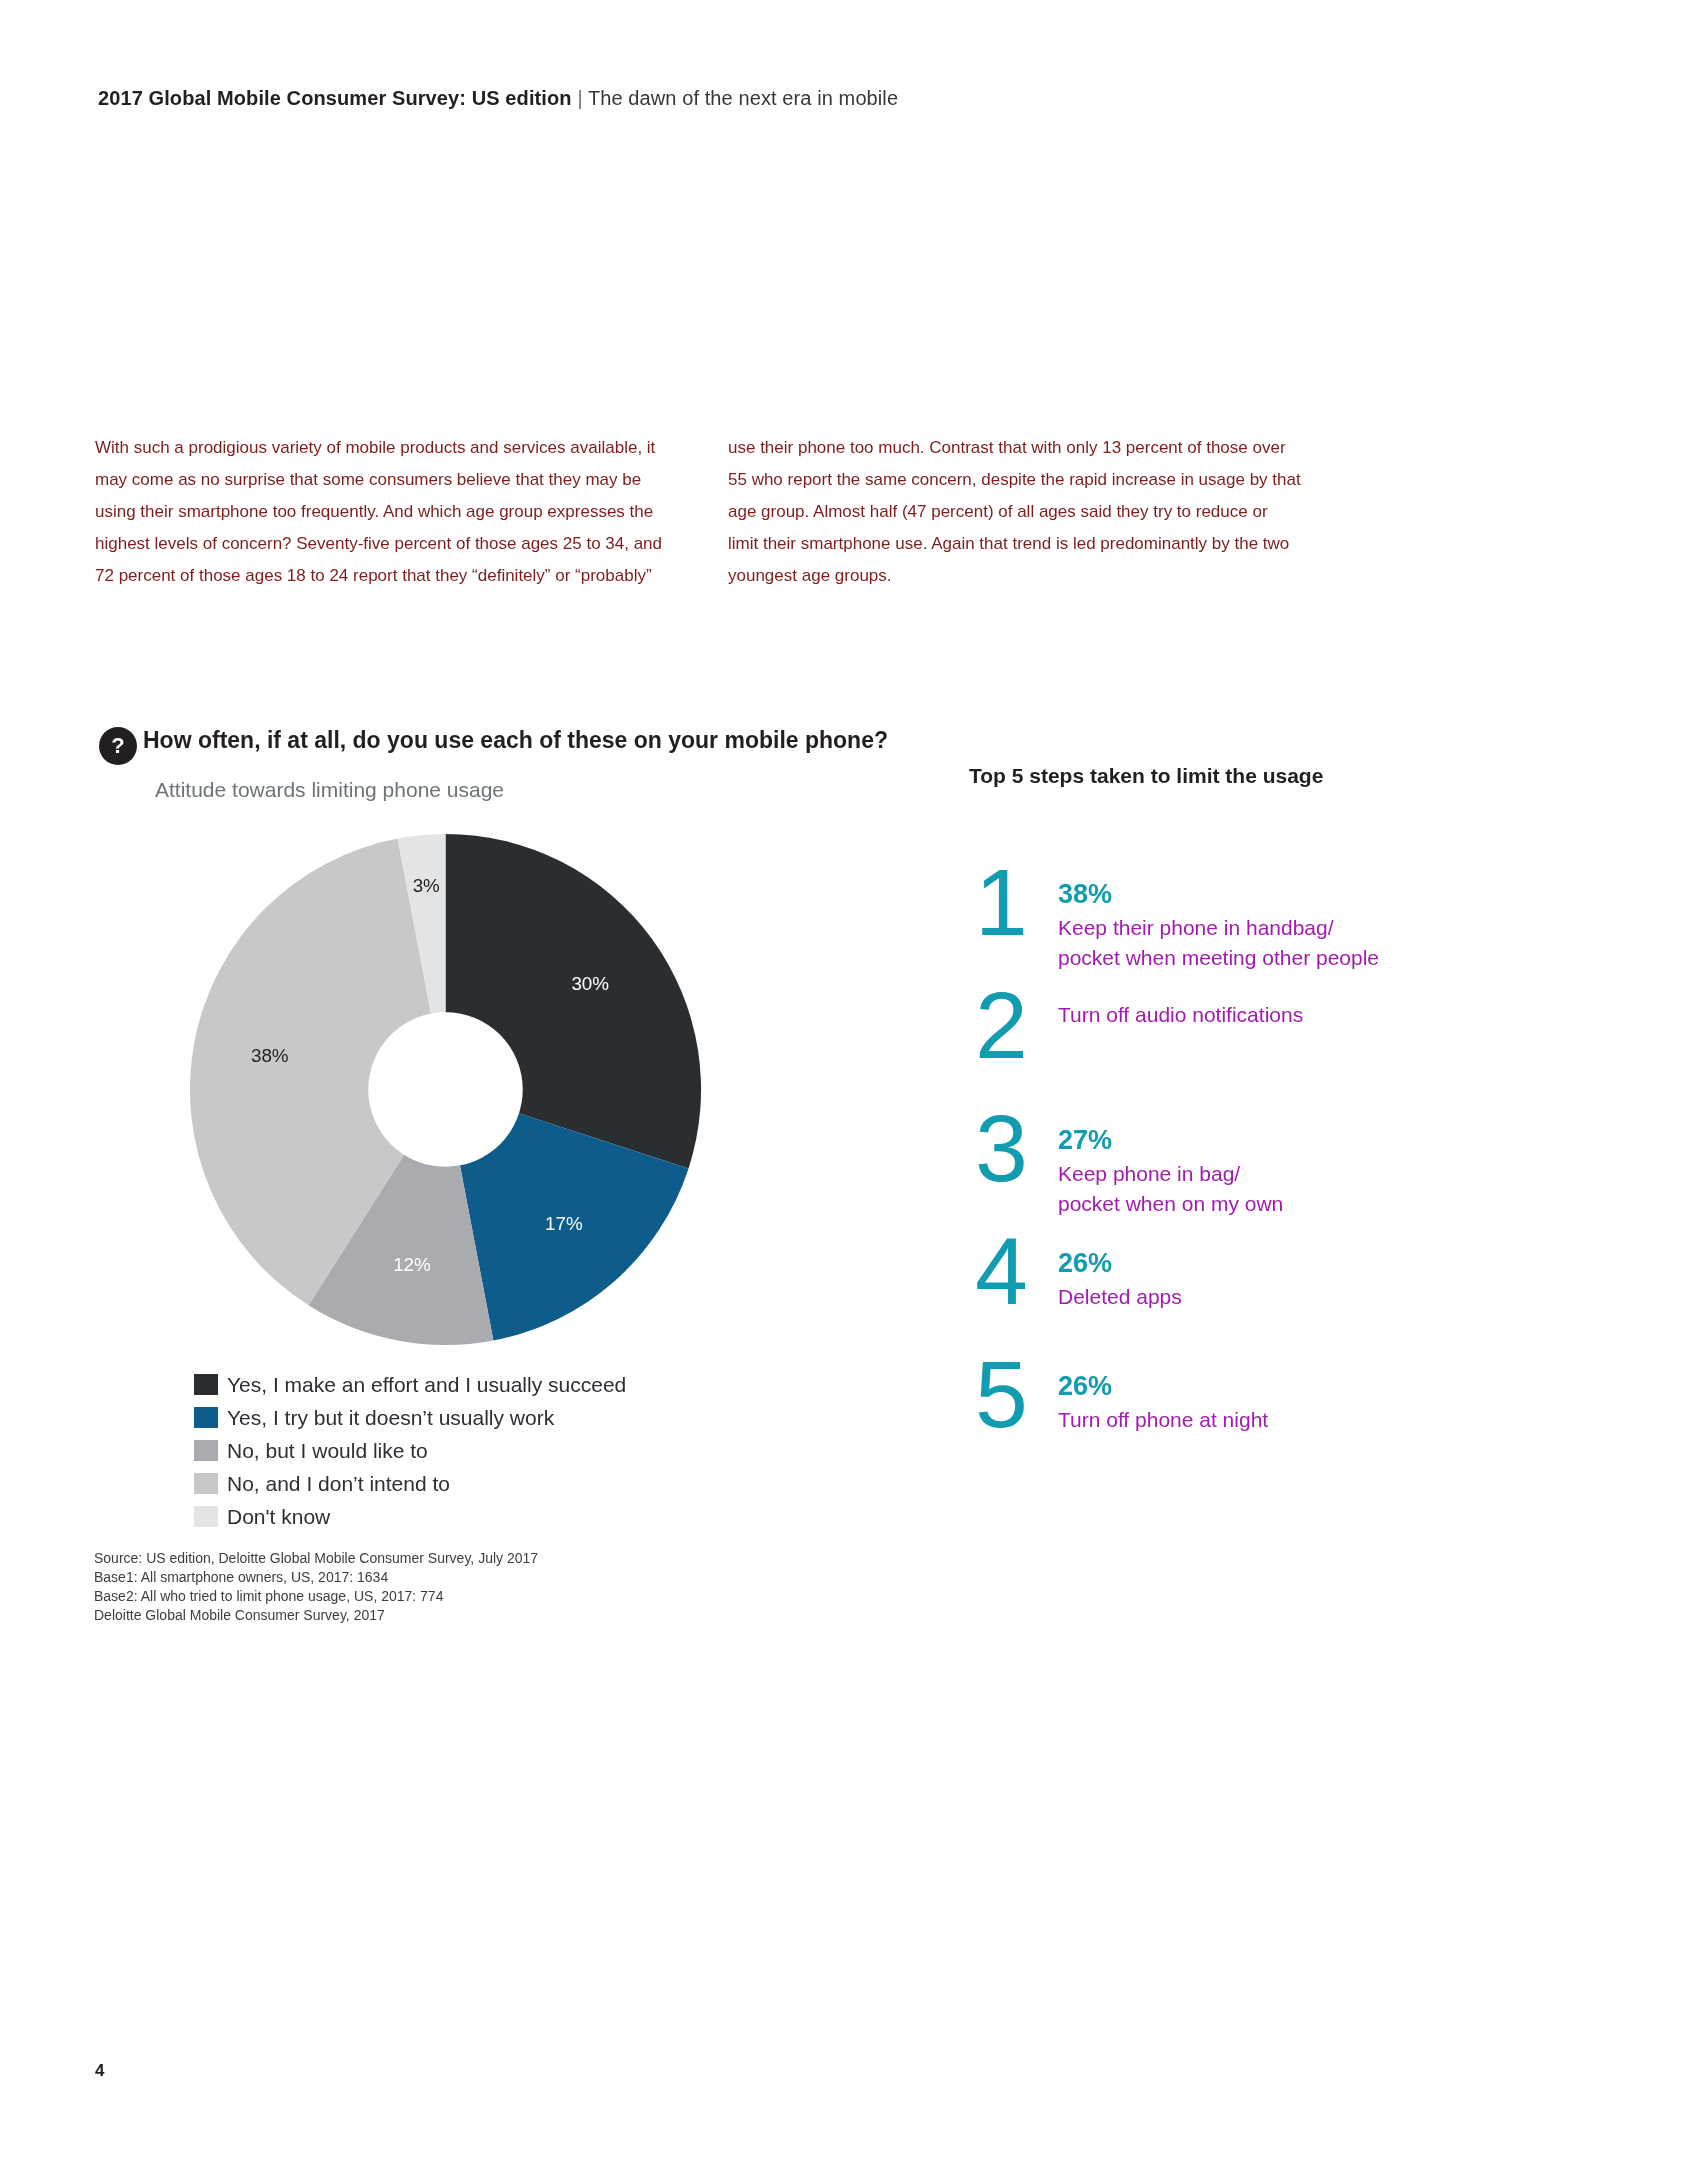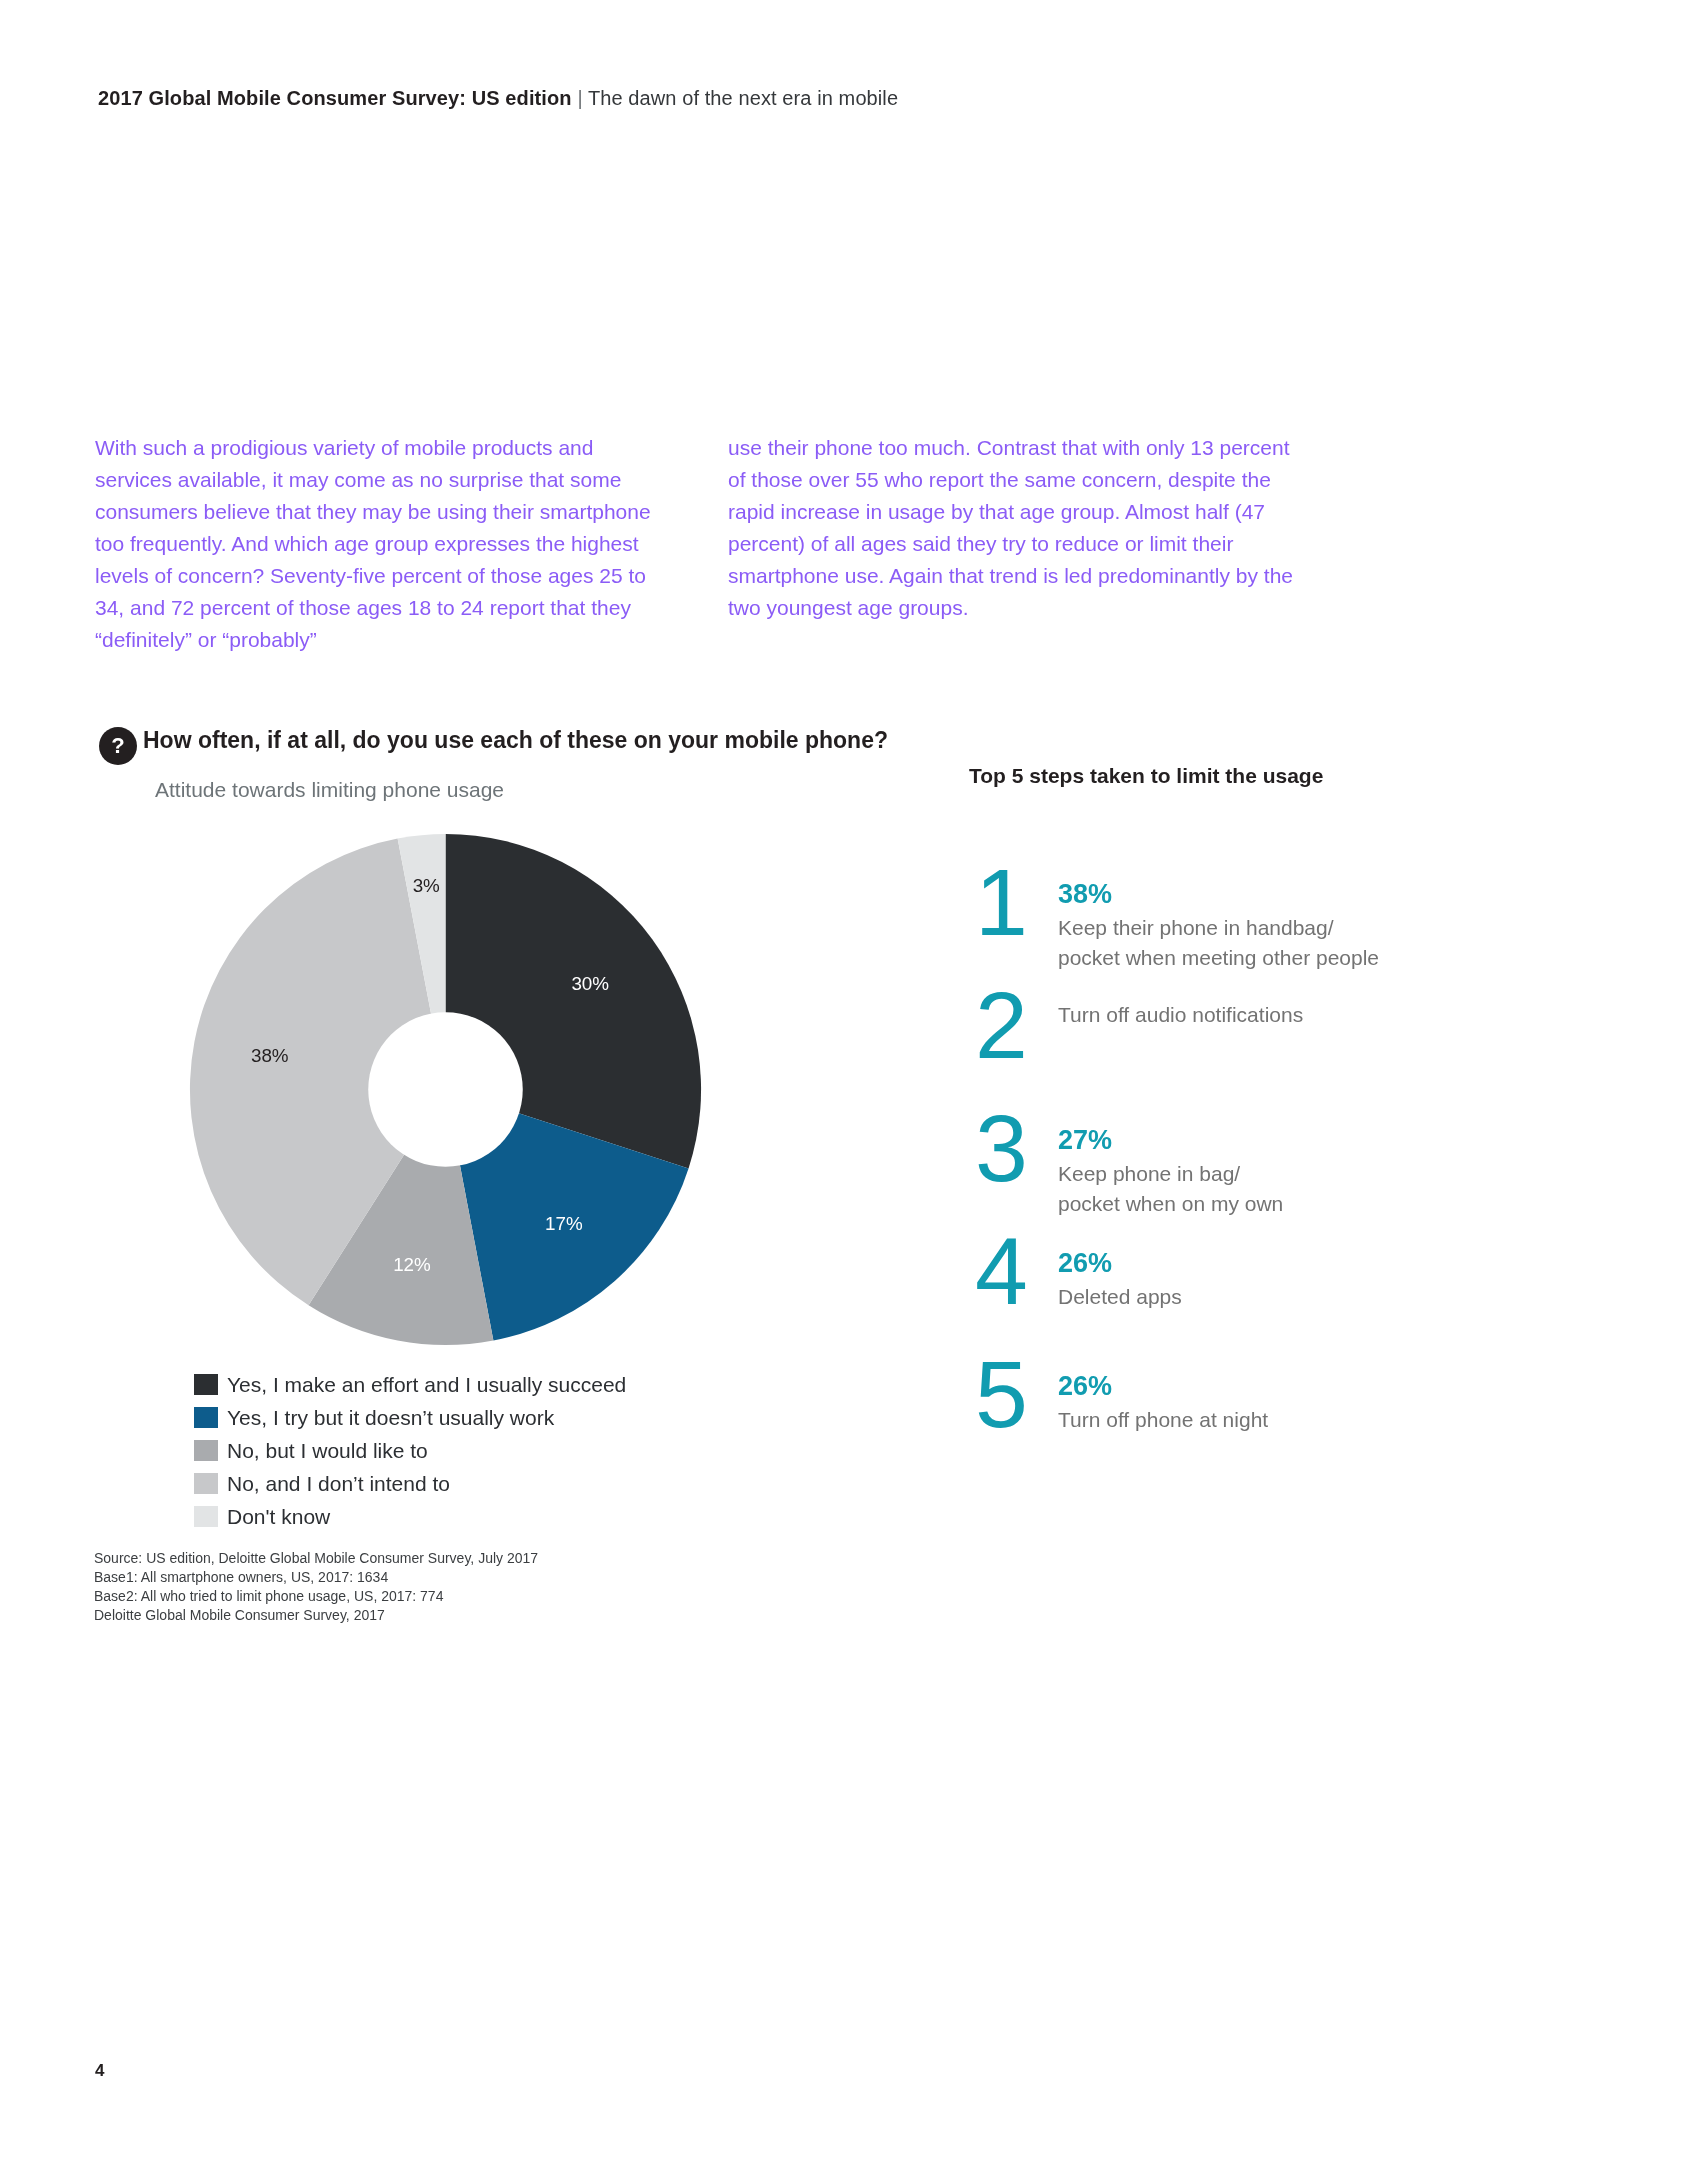--- a/index.html
+++ b/index.html
@@ -49,23 +49,23 @@
   .body-copy {
     position: absolute;
     top: 432px;
     left: 95px;
     width: 1317px;
     display: flex;
     gap: 59px;
   }
   .body-col {
     width: 574px;
-    font-size: 21px;
+    font-size: 17px;
     line-height: 32px;
-    color: #8b5cf6;
+    color: #7f1d1d;
   }
 
   
   .exhibit-head {
     position: absolute;
     left: 99px;
     top: 723px;
     width: 1317px;
   }
   .q-icon {
@@ -189,21 +189,21 @@
   }
   .rank-pct {
     font-size: 27px;
     font-weight: bold;
     line-height: 34px;
     margin-bottom: 2px;
   }
   .rank-desc {
     font-size: 21px;
     line-height: 30px;
-    color: #737373;
+    color: #a21caf;
     white-space: pre-line;
   }
 
   
   .folio {
     position: absolute;
     left: 95px;
     top: 2061px;
     font-size: 17px;
     font-weight: bold;

